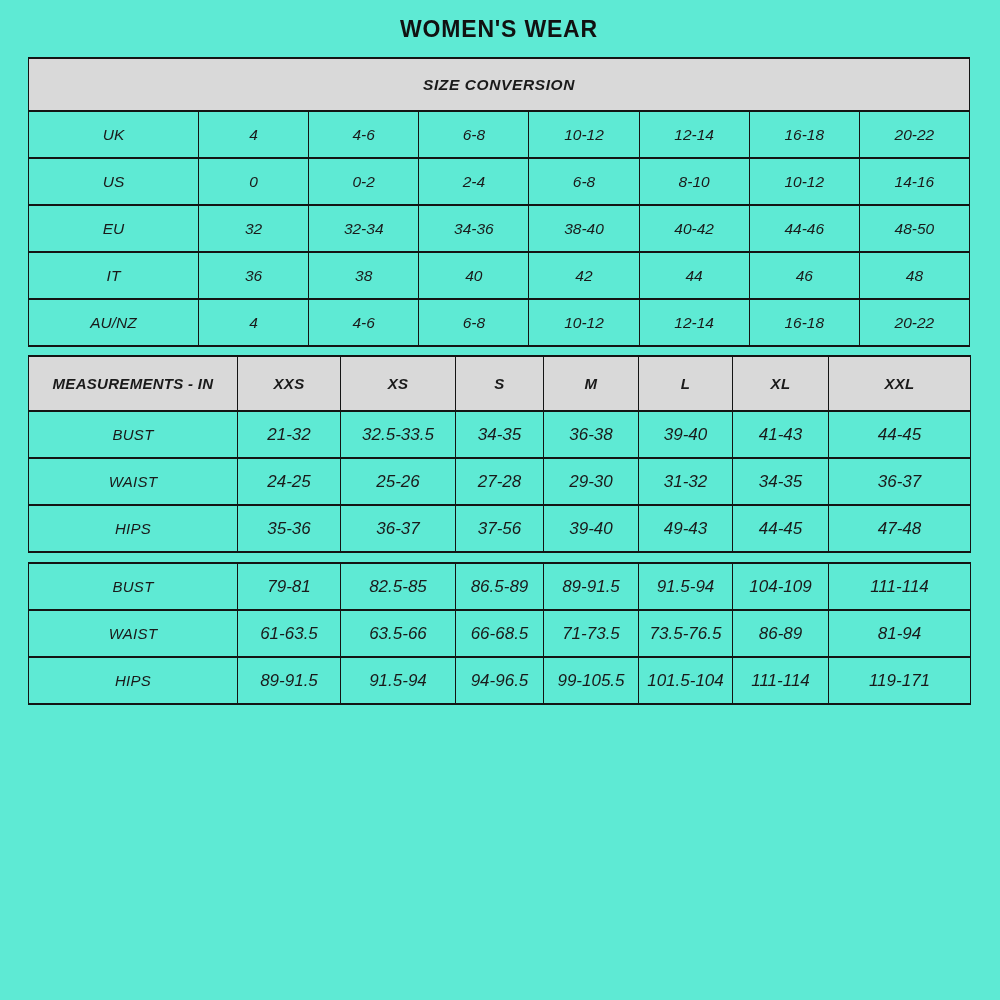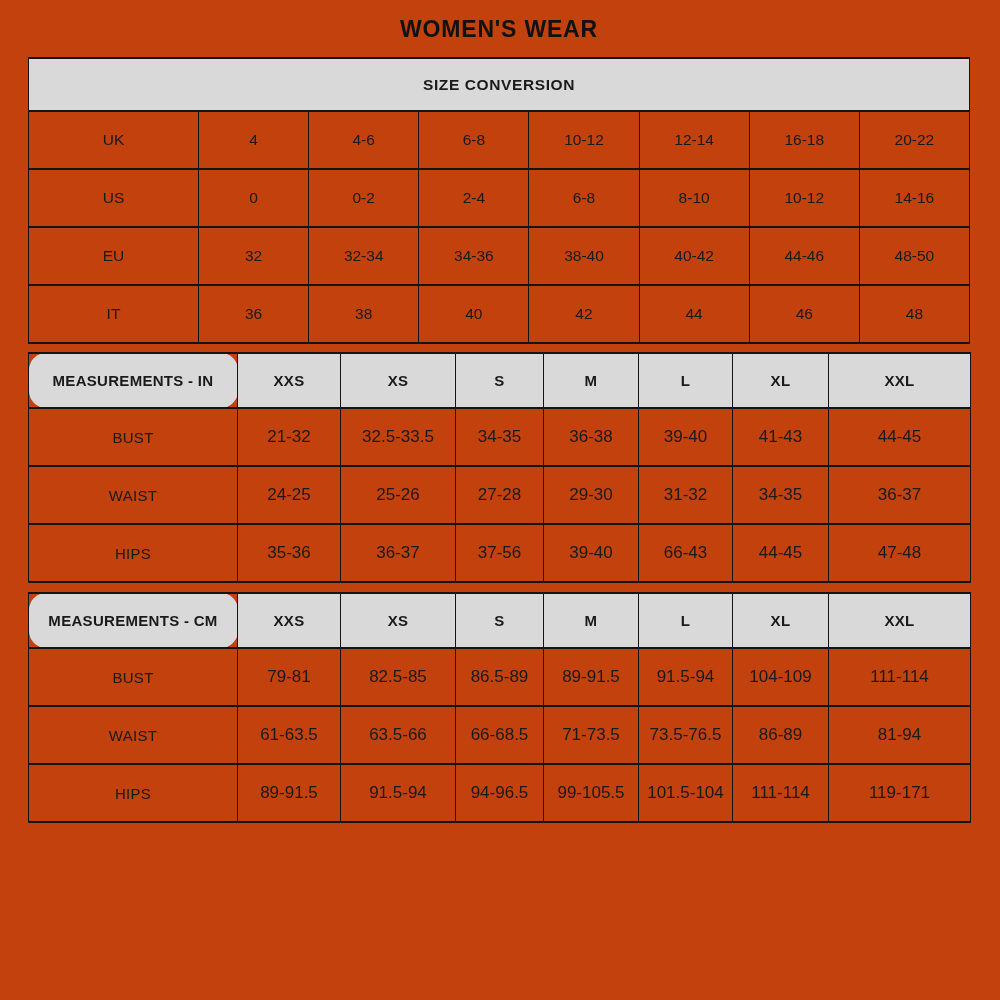--- a/index.html
+++ b/index.html
@@ -7,67 +7,68 @@
     padding: 0;
     background: #ffffff;
     font-family: "Liberation Sans", "DejaVu Sans", sans-serif;
     color: #1a1a1a;
   }
   .page {
     width: 1000px;
     height: 1000px;
     box-sizing: border-box;
     padding: 10px 30px 0 28px;
-    background: #c2410c;
+    background: #5eead4;
   }
   .page-title {
     text-align: center;
     font-size: 23px;
     font-weight: 700;
     letter-spacing: 0.8px;
     margin: 6px 0 14px 0;
     color: #111111;
   }
   table.tbl {
     border-collapse: collapse;
     table-layout: fixed;
     width: 942px;
     margin: 0 0 8px 0;
+    font-style: italic;
   }
   table.tbl td {
     border-left: 1.5px solid #141414;
     border-right: 1.5px solid #141414;
     border-top: 2.5px solid #141414;
     border-bottom: 2.5px solid #141414;
     text-align: center;
     vertical-align: middle;
     padding: 0 4px;
     overflow: hidden;
     white-space: nowrap;
   }
   tr.band-row { height: 53px; }
   tr.head-row { height: 55px; }
-  tr.data-row { height: 58px; }
+  tr.data-row { height: 47px; }
 
   td.band-cell {
     background: #d9d9d9;
     font-weight: 700;
     font-size: 15px;
     letter-spacing: 0.6px;
   }
   .t1 td { font-size: 15.5px; }
   .t1 tr.head-row td { font-size: 15px; }
 
   .tm tr.head-row td {
     background: #d9d9d9;
     font-weight: 700;
     font-size: 15px;
     letter-spacing: 0.3px;
   }
-  .tm td.label-cell { font-size: 15px; letter-spacing: 0.3px; border-radius: 17px; }
+  .tm td.label-cell { font-size: 15px; letter-spacing: 0.3px; }
   .tm td.value-cell { font-size: 17px; }
 </style>
 </head>
 <body>
 
 <div class="page">
 
   <h1 class="page-title">WOMEN'S WEAR</h1>
 
   <table class="tbl t1">
@@ -117,20 +118,30 @@
         </tr>
         <tr class="data-row">
           <td class="label-cell">IT</td>
           <td class="value-cell">36</td>
           <td class="value-cell">38</td>
           <td class="value-cell">40</td>
           <td class="value-cell">42</td>
           <td class="value-cell">44</td>
           <td class="value-cell">46</td>
           <td class="value-cell">48</td>
+        </tr>
+        <tr class="data-row">
+          <td class="label-cell">AU/NZ</td>
+          <td class="value-cell">4</td>
+          <td class="value-cell">4-6</td>
+          <td class="value-cell">6-8</td>
+          <td class="value-cell">10-12</td>
+          <td class="value-cell">12-14</td>
+          <td class="value-cell">16-18</td>
+          <td class="value-cell">20-22</td>
         </tr>
       </tbody>
   </table>
 
   <table class="tbl tm" style="margin-bottom:9px;">
     <colgroup>
       <col style="width:209px">
         <col style="width:103px">
         <col style="width:115px">
         <col style="width:88px">
@@ -169,49 +180,39 @@
           <td class="value-cell">31-32</td>
           <td class="value-cell">34-35</td>
           <td class="value-cell">36-37</td>
         </tr>
         <tr class="data-row">
           <td class="label-cell">HIPS</td>
           <td class="value-cell">35-36</td>
           <td class="value-cell">36-37</td>
           <td class="value-cell">37-56</td>
           <td class="value-cell">39-40</td>
-          <td class="value-cell">66-43</td>
+          <td class="value-cell">49-43</td>
           <td class="value-cell">44-45</td>
           <td class="value-cell">47-48</td>
         </tr>
       </tbody>
   </table>
 
   <table class="tbl tm">
     <colgroup>
       <col style="width:209px">
         <col style="width:103px">
         <col style="width:115px">
         <col style="width:88px">
       <col style="width:95px">
         <col style="width:94px">
         <col style="width:96px">
         <col style="width:142px">
     </colgroup>
     <tbody>
-        <tr class="head-row">
-          <td class="label-cell">MEASUREMENTS - CM</td>
-          <td class="size-cell">XXS</td>
-          <td class="size-cell">XS</td>
-          <td class="size-cell">S</td>
-          <td class="size-cell">M</td>
-          <td class="size-cell">L</td>
-          <td class="size-cell">XL</td>
-          <td class="size-cell">XXL</td>
-        </tr>
         <tr class="data-row">
           <td class="label-cell">BUST</td>
           <td class="value-cell">79-81</td>
           <td class="value-cell">82.5-85</td>
           <td class="value-cell">86.5-89</td>
           <td class="value-cell">89-91.5</td>
           <td class="value-cell">91.5-94</td>
           <td class="value-cell">104-109</td>
           <td class="value-cell">111-114</td>
         </tr>

